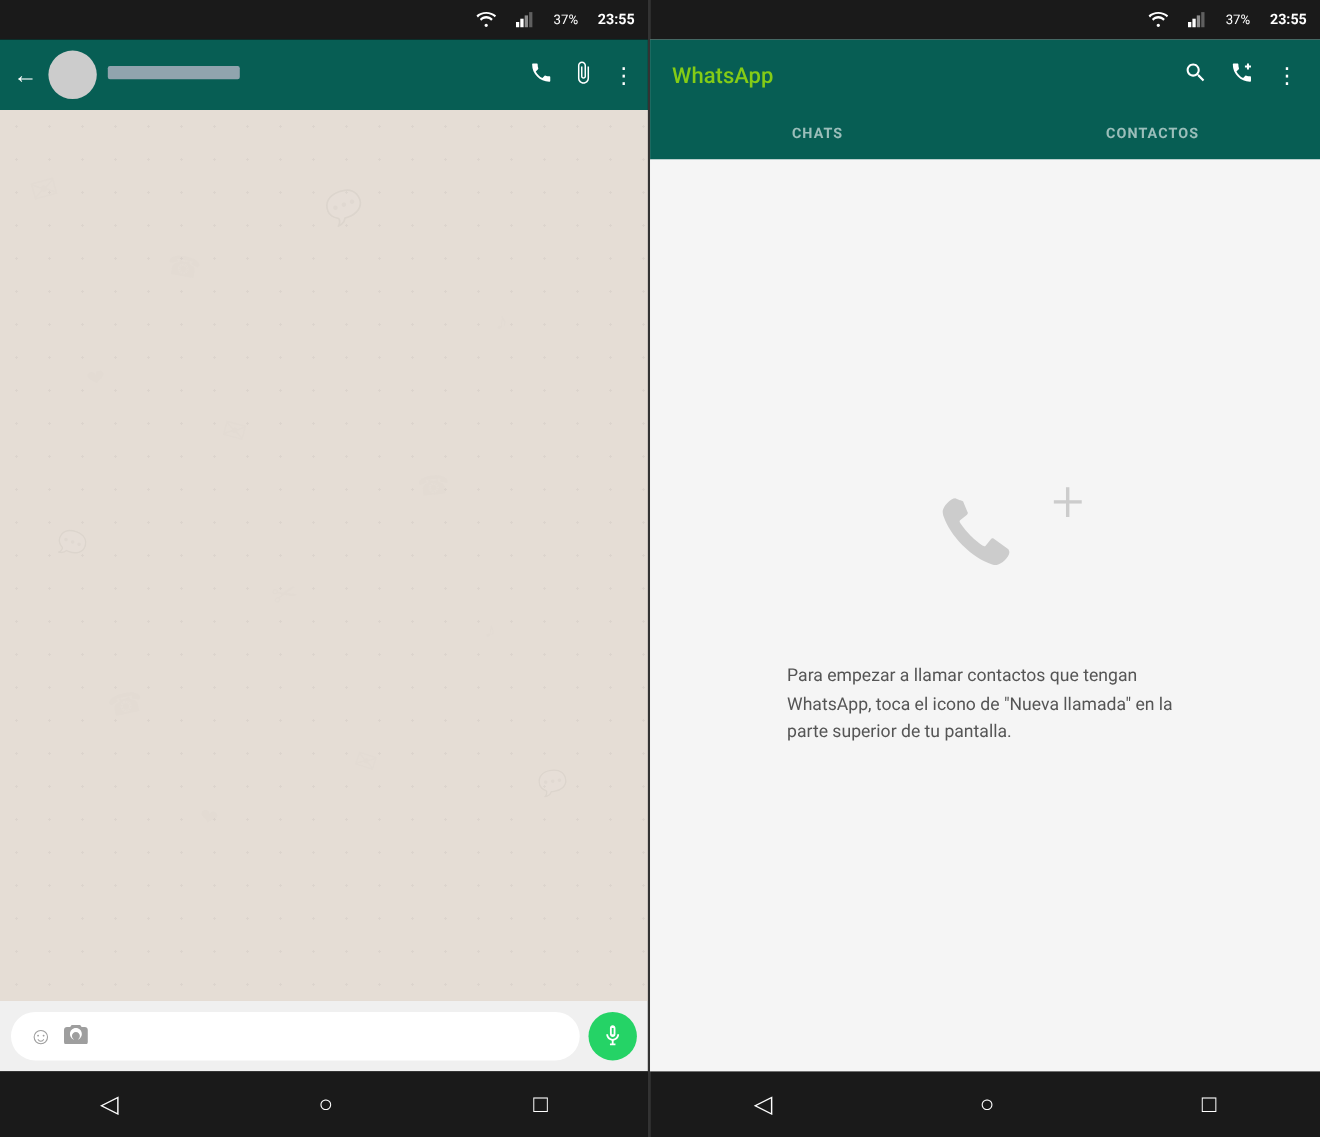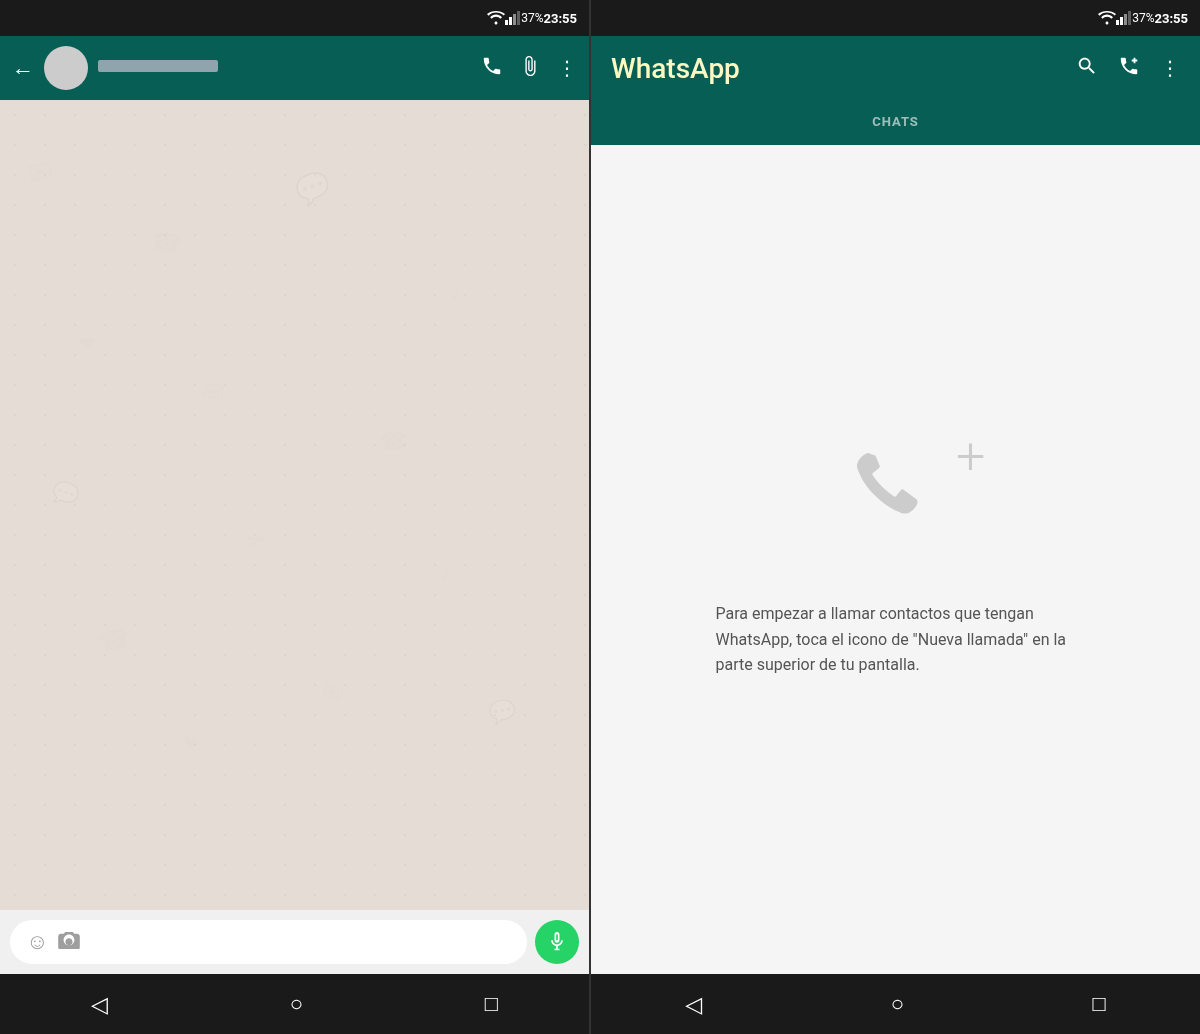--- a/index.html
+++ b/index.html
@@ -27,21 +27,21 @@
       display: flex;
       align-items: center;
       justify-content: flex-end;
       padding: 0 12px;
       gap: 6px;
     }
 
     .status-icons {
       display: flex;
       align-items: center;
-      gap: 0;
+      gap: 18px;
       color: #fff;
       font-size: 12px;
     }
 
     .chat-header {
       background: #075e54;
       height: 64px;
       display: flex;
       align-items: center;
       padding: 0 12px;
@@ -208,22 +208,22 @@
       background: #075e54;
       height: 64px;
       display: flex;
       align-items: center;
       padding: 0 20px;
       gap: 12px;
     }
 
     .whatsapp-title {
       flex: 1;
-      color: #fef9c3;
-      font-size: 28px;
+      color: #84cc16;
+      font-size: 20px;
       font-weight: 500;
     }
 
     .whatsapp-header-icons {
       display: flex;
       gap: 20px;
       align-items: center;
     }
 
     .wh-icon {
@@ -438,20 +438,21 @@
           <path d="M6.6 10.8c1.4 2.8 3.8 5.1 6.6 6.6l2.2-2.2c.3-.3.7-.4 1-.2 1.1.4 2.3.6 3.6.6.6 0 1 .4 1 1V20c0 .6-.4 1-1 1-9.4 0-17-7.6-17-17 0-.6.4-1 1-1h3.5c.6 0 1 .4 1 1 0 1.3.2 2.5.6 3.6.1.3 0 .7-.2 1z"></path>
           <path d="M19 3h-2v2h-2v2h2v2h2V7h2V5h-2z"></path>
         </svg>
       </span>
       <span class="wh-icon">⋮</span>
     </div>
   </div>
 
   <div class="tabs-bar">
     <div class="tab-item">CHATS</div>
+    <div class="tab-item">CONTACTOS</div>
   </div>
 
   <div class="calls-content">
     <div class="call-icon-container">
       <svg class="phone-svg" viewBox="0 0 100 100" xmlns="http://www.w3.org/2000/svg">
         <path d="M27 10c-1.5 0-4 1.5-6 3.5-2 2-3 4-3.5 6 0 1 0 3 1 5 2 6 7 14 14 21s15 12 21 14c2 1 4 1 5 1 2-.5 4-1.5 6-3.5 2-2 3.5-4.5 3.5-6 0-1-.5-2-1-2.5l-11-8c-.5-.5-1.5-.5-2 .5l-4 5c-.5.5-1 .5-1.5.2-2-1-7-5-10-8s-7-8-8-10c-.3-.5-.3-1 .2-1.5l5-4c1-1 1-2 .5-2.5L33 12.5c-.5-.5-1.5-1-2.5-1l-3.5-1.5H27z" fill="#ccc"></path>
       </svg>
       <span class="plus-icon">+</span>
     </div>
     <p class="calls-description">Para empezar a llamar contactos que tengan WhatsApp, toca el icono de "Nueva llamada" en la parte superior de tu pantalla.</p>

